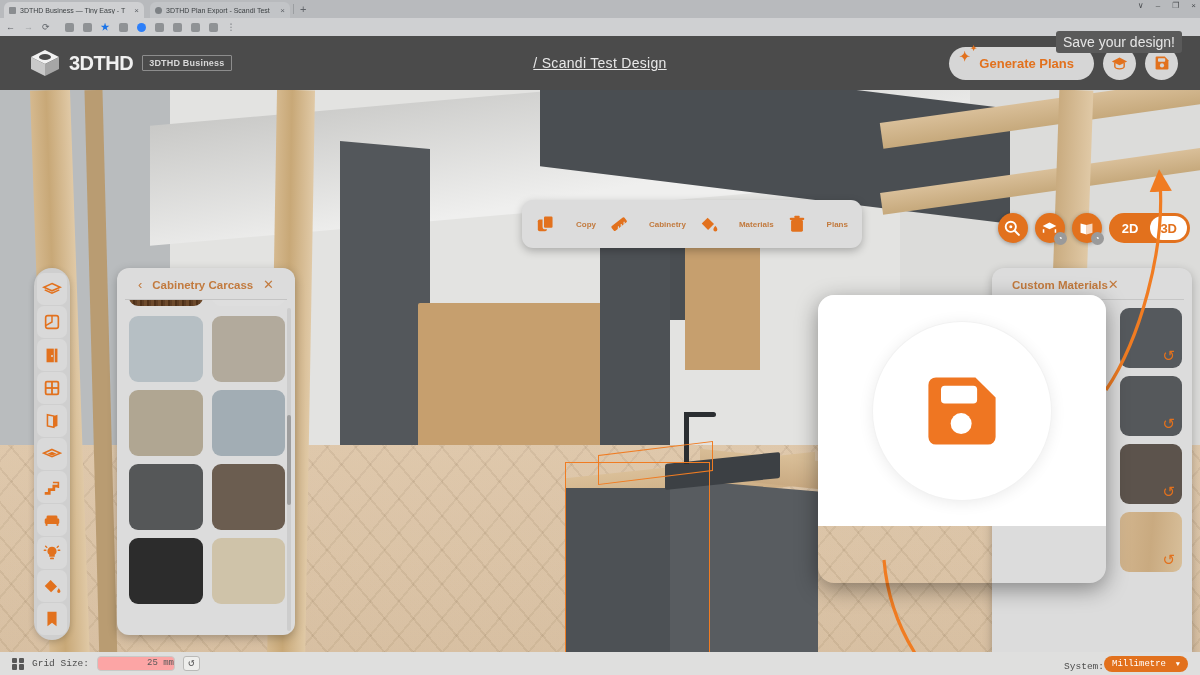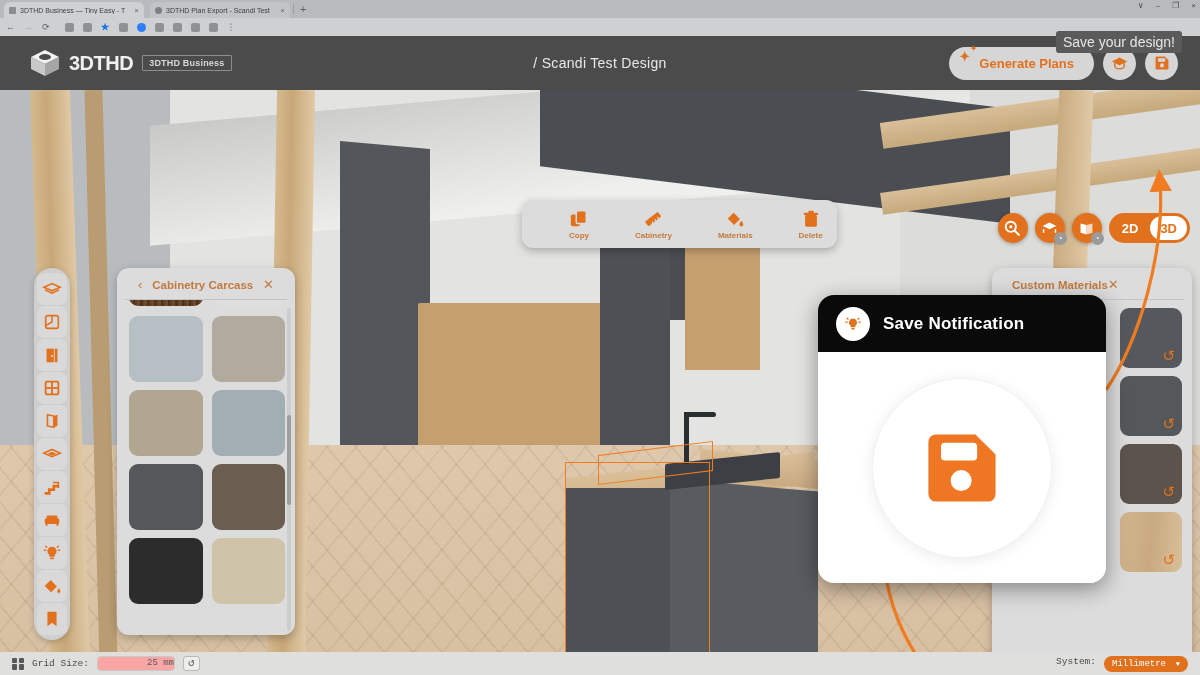--- a/index.html
+++ b/index.html
@@ -46,21 +46,21 @@
 
   
   .app-header { position:absolute; top:36px; left:0; width:1200px; height:54px;
                 background:#4b4b4b; display:flex; align-items:center; }
   .brand { display:flex; align-items:center; gap:9px; padding-left:30px; }
   .cube-logo { width:30px; height:28px; position:relative; }
   .brand-name { font-size:20px; font-weight:bold; color:#f0f0f0; letter-spacing:-0.5px; }
   .brand-badge { font-size:9px; font-weight:bold; color:#d8d8d8; border:1px solid #8d8d8d;
                  border-radius:1px; padding:2px 6px; letter-spacing:0.2px; }
   .design-title { position:absolute; left:0; right:0; text-align:center;
-                  font-size:14px; color:#e8e8e8; letter-spacing:0.3px; pointer-events:none; }
+                  font-size:14px; color:#e8e8e8; letter-spacing:0.3px; pointer-events:none;text-decoration:underline; }
   .header-right { position:absolute; right:22px; display:flex; align-items:center; gap:9px; }
   .gen-plans { position:relative; background:#d6d6d6; border-radius:18px; height:33px;
                display:flex; align-items:center; padding:0 20px 0 30px;
                color:#e2711d; font-size:13px; font-weight:bold; border:none; cursor:pointer; }
   .sparkle { position:absolute; left:10px; top:2px; color:#e2711d; font-size:13px; }
   .sparkle2 { position:absolute; left:21px; top:-3px; color:#e2711d; font-size:8px; }
   .round-btn { width:33px; height:33px; border-radius:50%; background:#d6d6d6;
                display:flex; align-items:center; justify-content:center; border:none; cursor:pointer; }
   .tooltip-save { position:absolute; top:-16px; right:-4px; background:#5a5a5a;
                   color:#e6e6e6; font-size:14px; padding:3px 7px; border-radius:3px; white-space:nowrap; }
@@ -145,22 +145,22 @@
   .swatch.wood { background:repeating-linear-gradient(92deg,#5d3d24 0 2px,#6d4a2c 2px 5px,#4e3018 5px 7px); }
   .sb-track { position:absolute; right:4px; top:8px; bottom:4px; width:4px;
               background:#cdcdcd; border-radius:2px; }
   .sb-thumb { position:absolute; right:4px; top:115px; width:4px; height:90px;
               background:#9e9e9e; border-radius:2px; cursor:pointer; }
 
   
   .ctx-toolbar { position:absolute; left:522px; top:110px; height:48px;
                  background:#dcdcdc; border-radius:11px; display:flex; align-items:center;
                  gap:5px; padding:4px 10px; box-shadow:0 3px 9px rgba(0,0,0,.25); }
-  .ctx-item { display:flex; flex-direction:column; align-items:center; gap:2px;
-              padding:2px 4px; cursor:pointer; background:none; border:none;margin-left:33px; }
+  .ctx-item { display:flex; flex-direction:row; align-items:center; gap:20px;
+              padding:2px 4px; cursor:pointer; background:none; border:none; }
   .ctx-label { font-size:8px; color:#c27a3e; font-weight:bold; }
 
   
   .vp-controls { position:absolute; right:10px; top:123px; display:flex; align-items:center; gap:7px; }
   .vp-circle { width:30px; height:30px; border-radius:50%; background:#e2711d;
                display:flex; align-items:center; justify-content:center; position:relative;
                cursor:pointer; border:none; box-shadow:0 1px 4px rgba(0,0,0,.3); }
   .vp-badge { position:absolute; right:-2px; bottom:-2px; width:13px; height:13px; border-radius:50%;
               background:#9a9a9a; color:#fff; font-size:8px; display:flex;
               align-items:center; justify-content:center; }
@@ -203,21 +203,21 @@
                justify-content:space-between; padding:0 12px;font-family:Liberation Mono, monospace; }
   .sb-left { display:flex; align-items:center; gap:8px; }
   .grid-ico { width:12px; height:12px; display:grid; grid-template-columns:1fr 1fr;
               grid-template-rows:1fr 1fr; gap:1.5px; }
   .grid-ico i { background:#585858; border-radius:1px; }
   .sb-label { font-size:9.5px; color:#4d4d4d; }
   .grid-input { width:78px; height:15px; border-radius:4px; background:#fca5a5; border:1px solid #c9c9c7;
                 font-size:9px; color:#5a5a5a; text-align:right; line-height:13px; }
   .sb-reset { font-size:11px; color:#5a5a5a; border:1px solid #b9b9b7; border-radius:3px;
               width:17px; height:15px; text-align:center; line-height:13px; cursor:pointer; background:#eeeeec; }
-  .sb-right { display:flex; align-items:flex-start; gap:8px; }
+  .sb-right { display:flex; align-items:flex-end; gap:0; }
   .sys-select { width:84px; height:16px; background:#e2711d; border-radius:8px; color:#fff;
                 font-size:9px; display:flex; align-items:center; justify-content:space-between;
                 padding:0 8px; cursor:pointer; }
 </style>
 </head>
 <body>
 
 <div id="app">
 
   <div class="browser-chrome">
@@ -358,21 +358,21 @@
           <path d="M18 13c0 0 2.2 2.6 2.2 4a2.2 2.2 0 01-4.4 0c0-1.4 2.2-4 2.2-4z" fill="#e2711d"></path>
         </svg>
         <span class="ctx-label">Materials</span>
       </button>
       <button class="ctx-item">
         <svg width="20" height="20" viewBox="0 0 22 22">
           <rect x="4.5" y="6.5" width="13" height="13" rx="1.6" fill="#e2711d"></rect>
           <rect x="3" y="4" width="16" height="2.6" rx="1.2" fill="#e2711d"></rect>
           <rect x="8" y="2" width="6" height="2.4" rx="1" fill="#e2711d"></rect>
         </svg>
-        <span class="ctx-label">Delete</span>
+        <span class="ctx-label">Plans</span>
       </button>
     </div>
 
     <div class="vp-controls">
       <button class="vp-circle">
         <svg width="17" height="17" viewBox="0 0 20 20">
           <circle cx="8" cy="8" r="6" fill="none" stroke="#fff" stroke-width="2.2"></circle>
           <circle cx="8" cy="8" r="1.8" fill="#fff"></circle>
           <path d="M13 13l4.5 4.5" stroke="#fff" stroke-width="2.4" stroke-linecap="round"></path>
         </svg>
@@ -524,35 +524,20 @@
       <defs>
         <marker id="ah" markerWidth="7" markerHeight="7" refX="3" refY="3.5" orient="auto">
           <polygon points="0,0 7,3.5 0,7" fill="#f07c22"></polygon>
         </marker>
       </defs>
       <path d="M1106 300 C1140 250, 1165 160, 1160 92" stroke="#f07c22" stroke-width="3.2" fill="none" marker-end="url(#ah)"></path>
       <path d="M884 470 C890 540, 930 596, 968 614" stroke="#f07c22" stroke-width="3.2" fill="none" marker-end="url(#ah)"></path>
     </svg>
 
     <div class="modal">
-      <div class="modal-head">
-        <span class="modal-bulb">
-          <svg width="20" height="20" viewBox="0 0 22 22">
-            <path d="M11 5a4.3 4.3 0 00-2.6 7.8v1.7h5.2v-1.7A4.3 4.3 0 0011 5z" fill="#e2711d"></path>
-            <rect x="9.1" y="15.3" width="3.8" height="1.8" rx="0.9" fill="#e2711d"></rect>
-            <g stroke="#e2711d" stroke-width="1.4" stroke-linecap="round">
-              <line x1="3" y1="9" x2="4.6" y2="9"></line>
-                <line x1="17.4" y1="9" x2="19" y2="9"></line>
-              <line x1="4.4" y1="4.6" x2="5.6" y2="5.7"></line>
-                <line x1="17.6" y1="4.6" x2="16.4" y2="5.7"></line>
-            </g>
-          </svg>
-        </span>
-        <span class="modal-title">Save Notification</span>
-      </div>
       <div class="modal-body">
         <div class="modal-icon-circle">
           <svg width="84" height="84" viewBox="0 0 20 20">
             <path d="M2 3.8A1.8 1.8 0 013.8 2h9.4L18 6.8v9.4A1.8 1.8 0 0116.2 18H3.8A1.8 1.8 0 012 16.2z" fill="#ef7622"></path>
             <rect x="5" y="4" width="8.6" height="4.2" rx="0.9" fill="#fff"></rect>
             <circle cx="9.8" cy="13" r="2.5" fill="#fff"></circle>
           </svg>
         </div>
       </div>
     </div>

